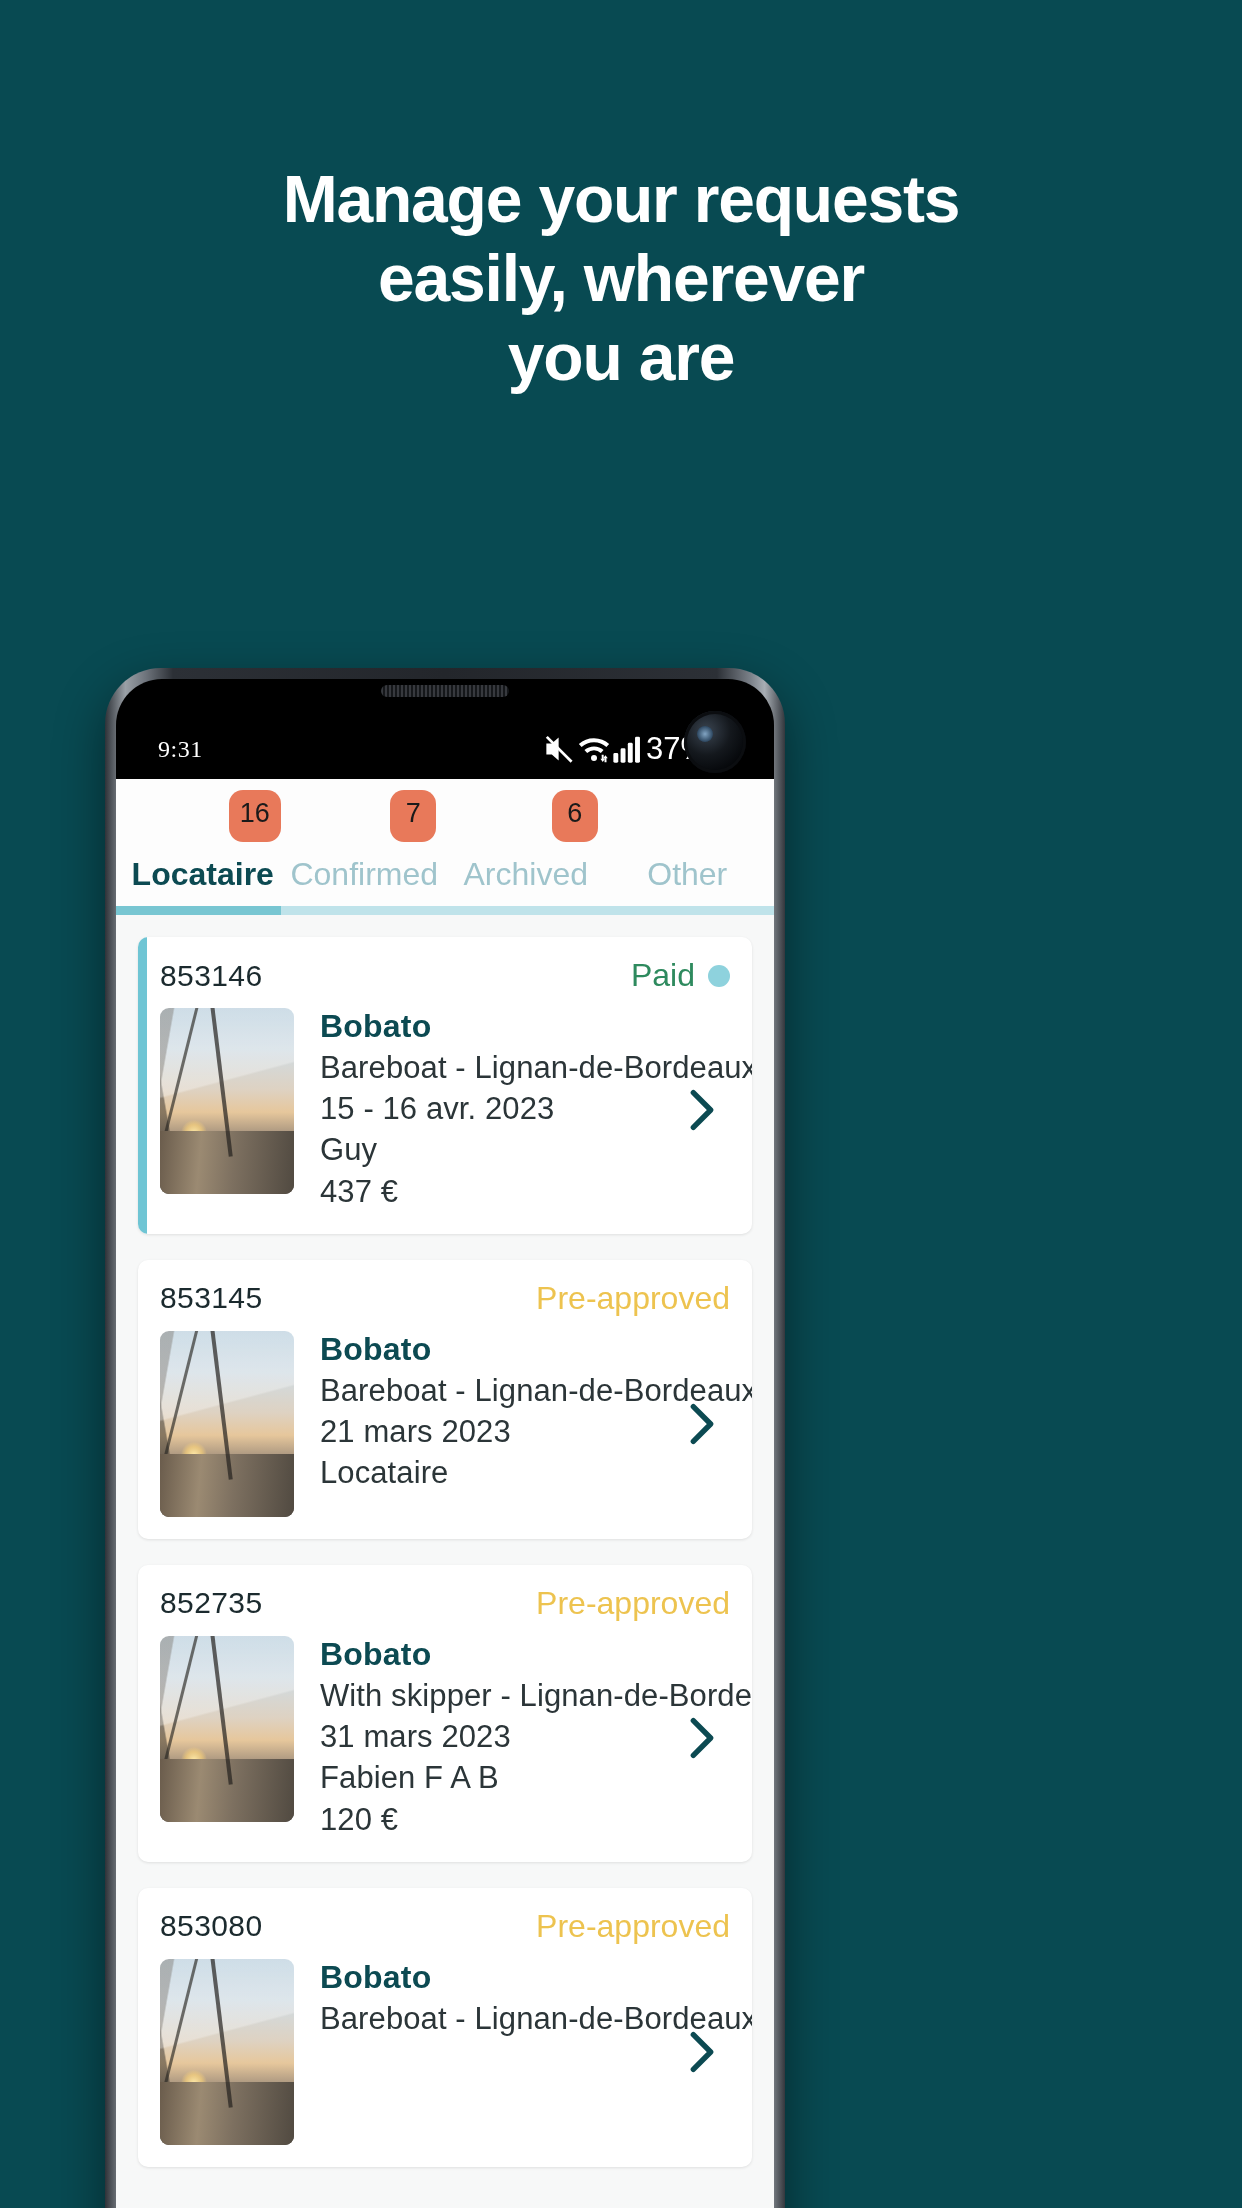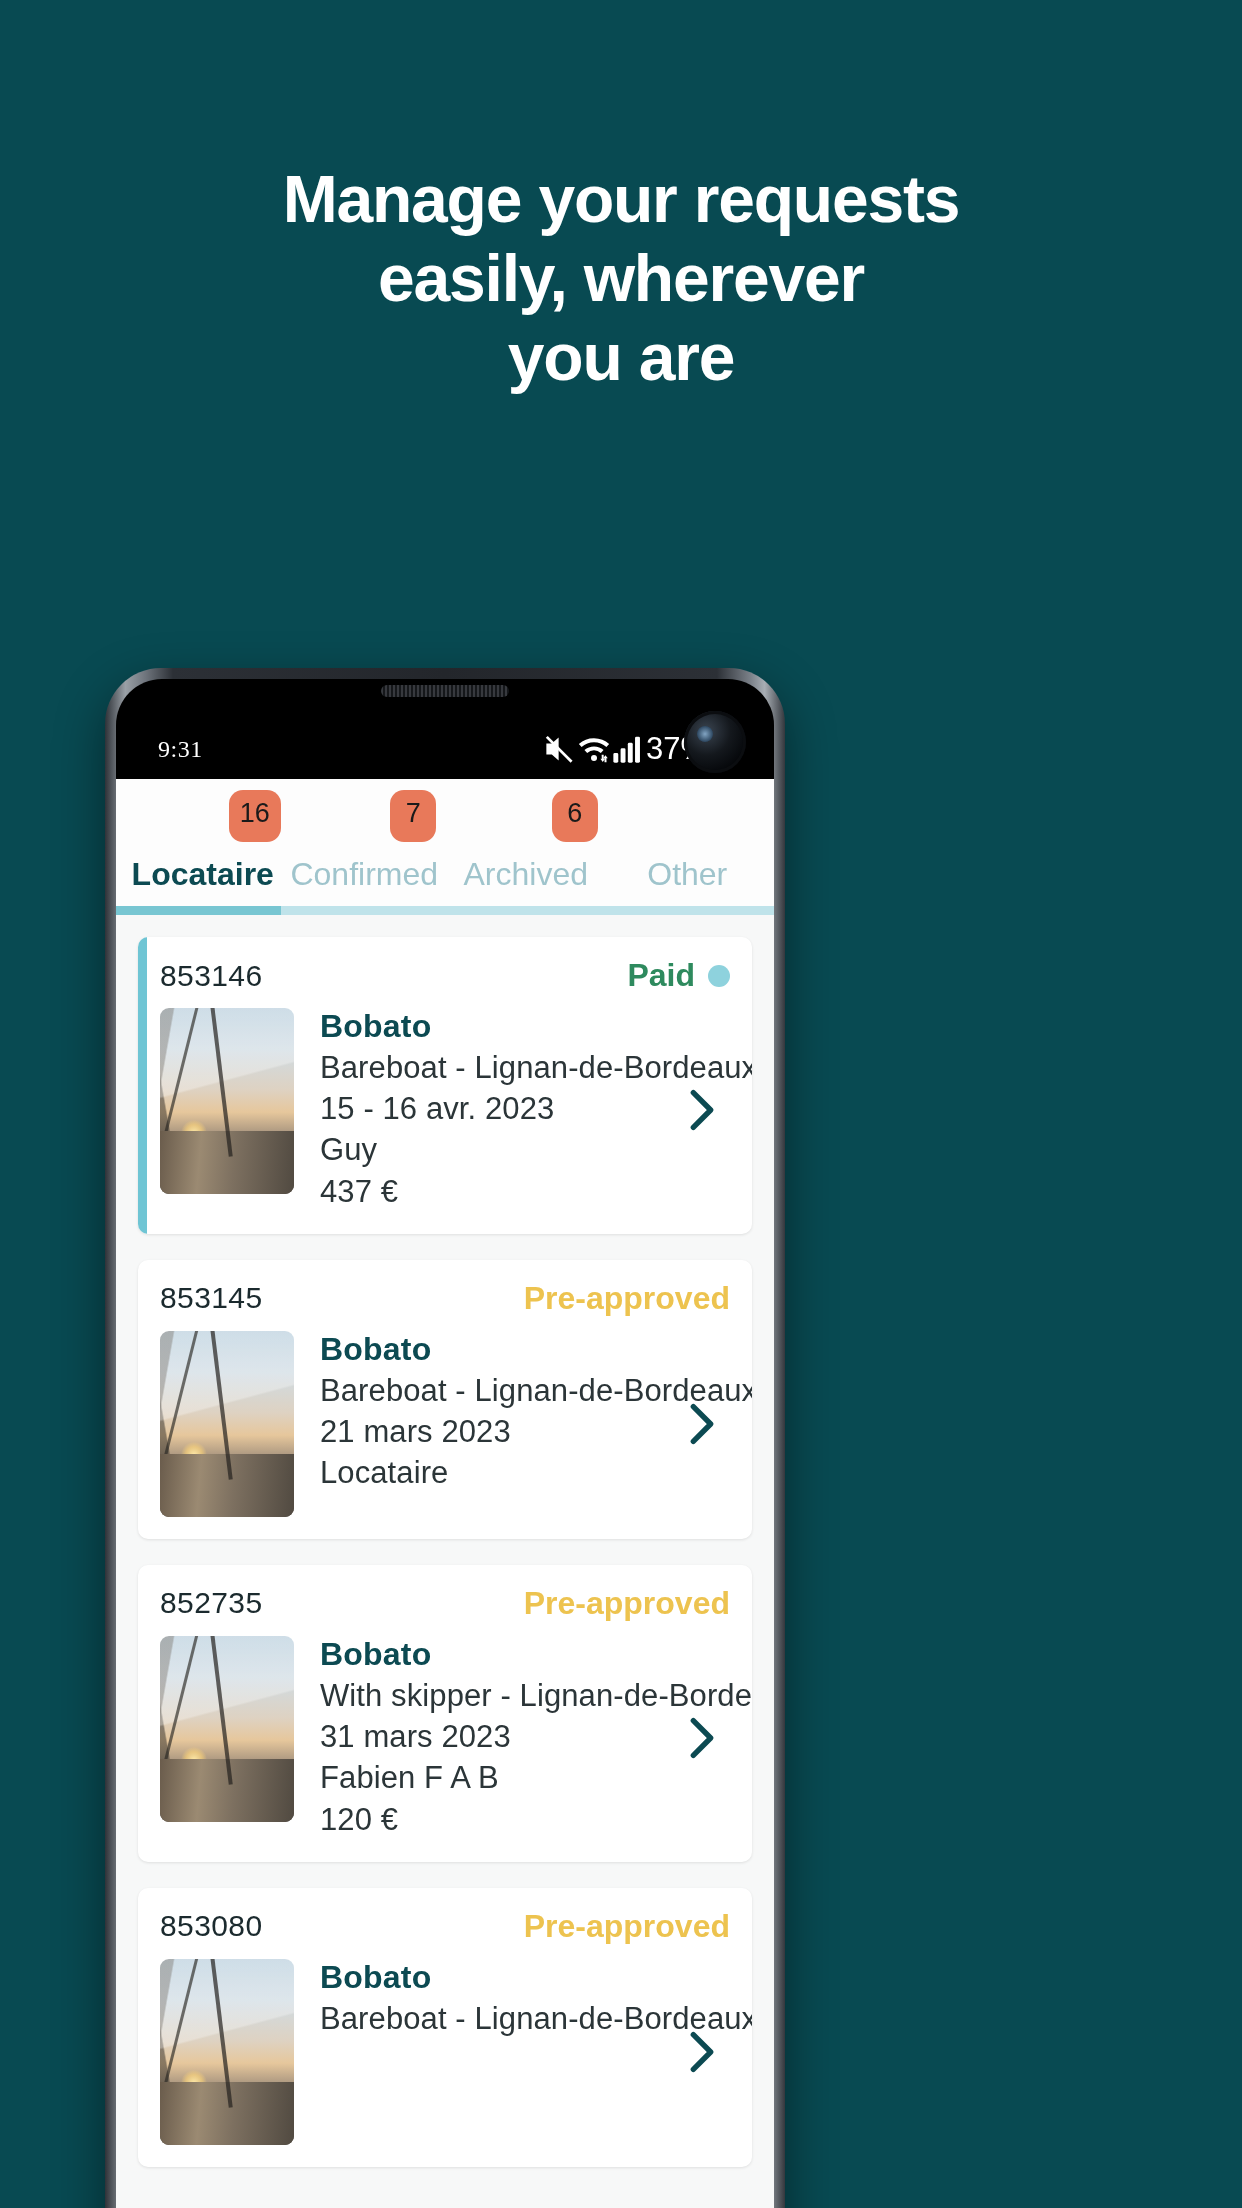--- a/index.html
+++ b/index.html
@@ -126,21 +126,21 @@
   }
   .card.accent::before{
     content:""; position:absolute; left:0; top:0; bottom:0;
     width:9px; background:#6fc5d4;
   }
   .card-head{
     display:flex; justify-content:space-between; align-items:center;
     margin-bottom:14px;
   }
   .ref{ font-size:30px; color:#1b2a2e; font-weight:500; letter-spacing:.4px; }
-  .status{ font-size:32px; font-weight:700; display:flex; align-items:center; gap:13px; }
+  .status{ font-size:32px; font-weight:400; display:flex; align-items:center; gap:13px; }
   .status.paid{ color:#2e8a5e; }
   .status.pre{ color:#edc34f; }
   .dot{ width:22px; height:22px; border-radius:50%; background:#8ed2dd; display:inline-block; }
 
   .card-body{ display:flex; align-items:flex-start; gap:26px; }
   .thumb{
     width:134px; height:186px; border-radius:9px; flex:none;
     background:
       linear-gradient(165deg, rgba(255,255,255,.30) 0 40%, rgba(0,0,0,0) 41%),
       linear-gradient(80deg, rgba(60,55,48,.55) 0 12%, rgba(0,0,0,0) 13%),

